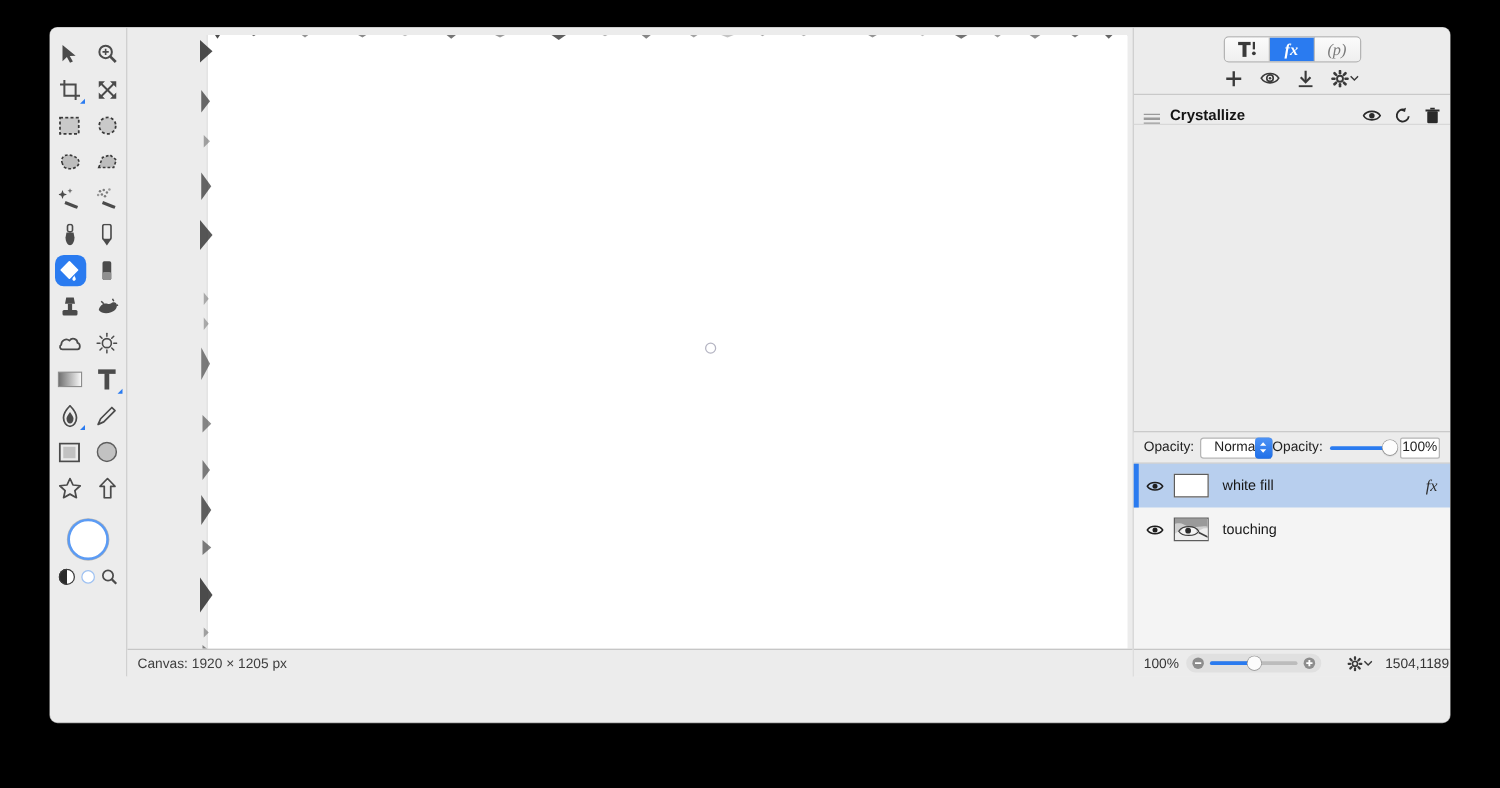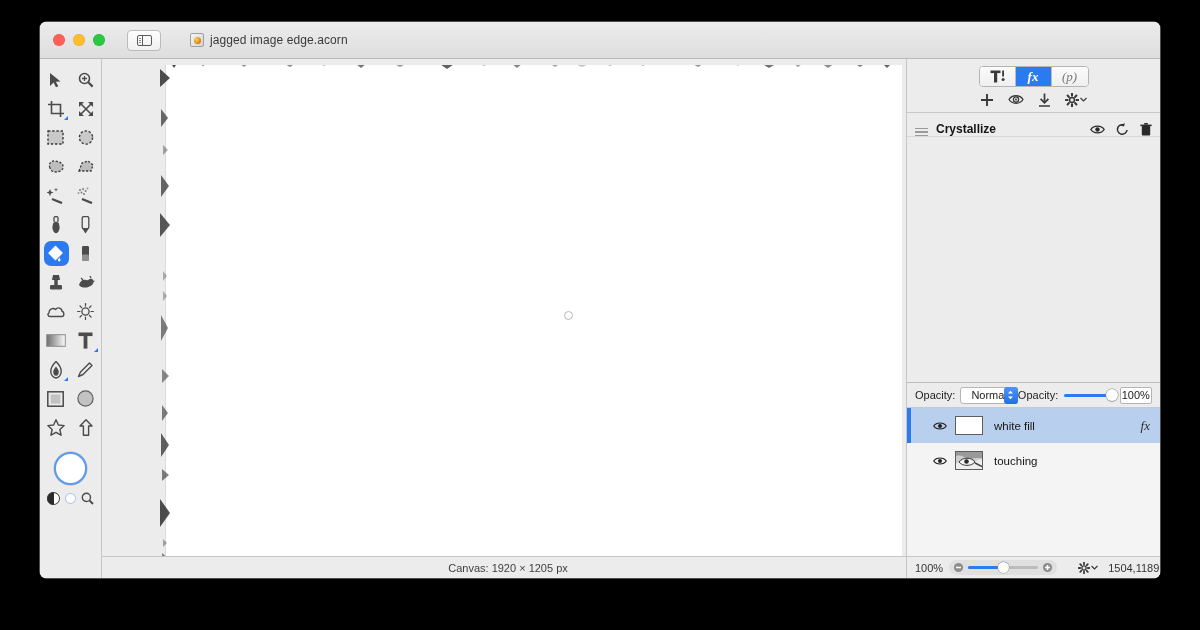--- a/index.html
+++ b/index.html
@@ -137,21 +137,21 @@
     width: 9px; height: 9px;
     border-radius: 50%;
     border: 1px solid #b4b4c2;
   }
   #status-bar {
     position: absolute;
     left: 0; right: 0; bottom: 0;
     height: 22px;
     background: #ececec;
     border-top: 1px solid #c6c6c6;
-    display: flex; align-items: center; justify-content: center;
+    display: flex; align-items: center;
   }
   #canvas-size-label {
     font-size: 11px; color: #3e3e3e; margin-left: 8px;
   }
 
   
   #inspector {
     width: 254px;
     background: #ececec;
     border-left: 1px solid #c6c6c6;
@@ -280,21 +280,21 @@
     width: 12px; height: 12px; border-radius: 50%;
     background: #fdfdfd; box-shadow: 0 0 0 0.5px #8d8d8d, 0 1px 1px rgba(0,0,0,.2);
   }
   #opacity-field {
     margin-left: 7px; width: 36px; height: 17px;
     background: #fff; border: 1px solid #b5b5b5; border-radius: 2px;
     font-size: 11px; display: flex; align-items: center; justify-content: center;
   }
   .layer-row {
     display: flex; align-items: center;
-    height: 35px; padding-left: 26px;
+    height: 35px; padding-left: 10px;
     position: relative;
   }
   .layer-row.selected { background: #b8cfee; }
   .layer-row.selected::before {
     content:''; position: absolute; left: 0; top: 0; bottom: 0;
     width: 4px; background: #2a7bf0;
   }
   .layer-thumb {
     width: 28px; height: 19px;
     background: #fff; border: 1px solid #5d5d5d;
@@ -333,42 +333,20 @@
     background: #fcfcfc; box-shadow: 0 0 0 0.5px #8d8d8d;
   }
   #coords { font-size: 11px; color: #343434; margin-left: 10px; }
   .icon-btn { display: flex; align-items: center; justify-content: center; }
 </style>
 </head>
 <body>
 
 <div id="app-window">
 
-  <div id="titlebar">
-    <div class="traffic">
-      <div class="light red"></div>
-      <div class="light yellow"></div>
-      <div class="light green"></div>
-    </div>
-    <div id="sidebar-toggle">
-      <svg width="15" height="11" viewBox="0 0 15 11">
-        <rect x="0.5" y="0.5" width="14" height="10" rx="1.5" fill="none" stroke="#5a5a5a"></rect>
-        <line x1="5.5" y1="0.5" x2="5.5" y2="10.5" stroke="#5a5a5a"></line>
-        <line x1="2" y1="3.5" x2="4" y2="3.5" stroke="#8a8a8a"></line>
-        <line x1="2" y1="5.5" x2="4" y2="5.5" stroke="#8a8a8a"></line>
-        <line x1="2" y1="7.5" x2="4" y2="7.5" stroke="#8a8a8a"></line>
-      </svg>
-    </div>
-    <div id="doc-title-group">
-      <div id="doc-icon">
-          <i></i>
-        </div>
-      <span id="doc-title">jagged image edge.acorn</span>
-    </div>
-  </div>
 
   <div id="body-row">
 
     <div id="tool-palette">
       <div class="tool-grid">
 
         <div class="tool">
           <svg width="13" height="16" viewBox="0 0 13 16">
             <path d="M1 1 L1 14 L4.5 10.5 L7 15.2 L9.3 14.2 L6.8 9.7 L11.5 9.5 Z" fill="#4b4b4b"></path>
           </svg>

